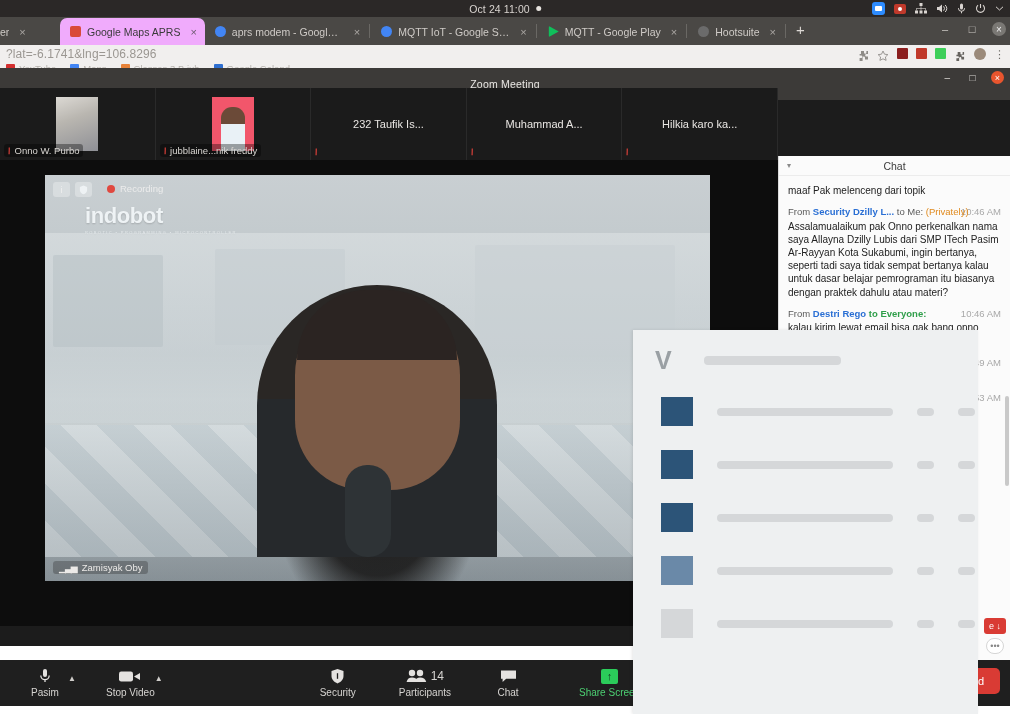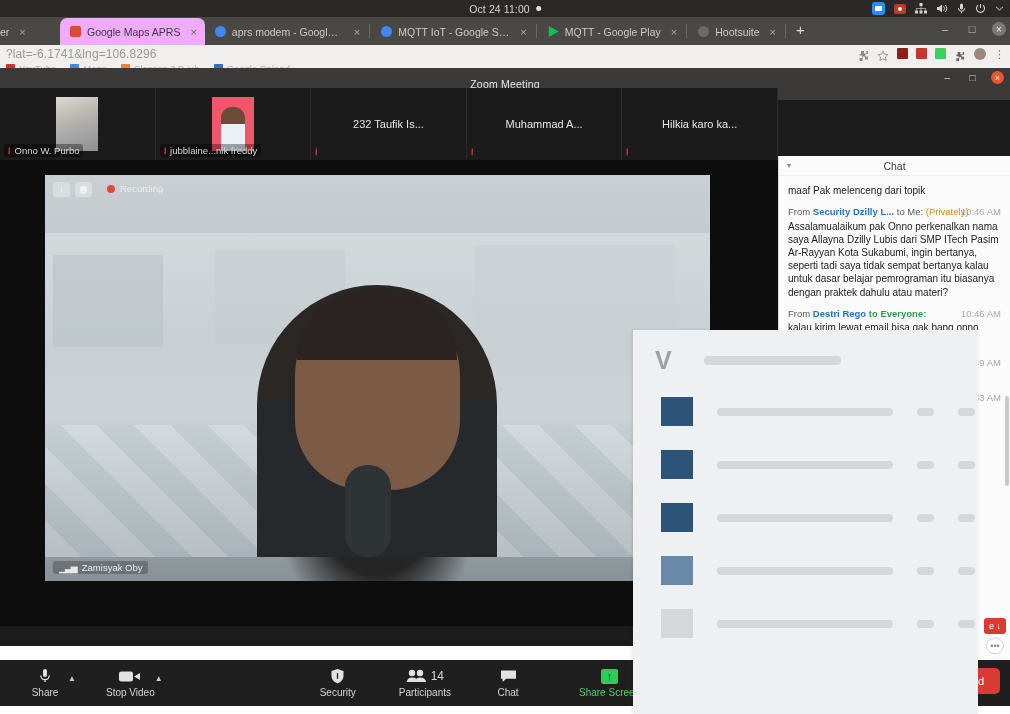--- a/index.html
+++ b/index.html
@@ -366,20 +366,24 @@
           <span class="vb">
             <svg width="9" height="10" viewBox="0 0 9 10">
                 <path d="M4.5.6l3.6 1.3v3c0 2.2-1.6 3.6-3.6 4.4C2.5 8.5.9 7.1.9 4.9v-3z" fill="#eef2f4"></path>
               </svg>
           </span>
         </div>
         <div class="recind">
           <span class="recdot"></span>
           <span>Recording</span>
         </div>
+        <div class="wmark">
+          <span>indobot</span>
+          <small>ROBOTIC • PROGRAMMING • MICROCONTROLLER</small>
+        </div>
 
         <div style="position:absolute;left:0;top:58px;width:100%;height:190px;background:linear-gradient(180deg,#dfe4e6 0%,#cdd5d8 100%);opacity:.55"></div>
         <div style="position:absolute;left:8px;top:80px;width:110px;height:92px;background:#b6bfc4;opacity:.5;border-radius:2px"></div>
         <div style="position:absolute;left:170px;top:74px;width:130px;height:96px;background:#c4ccd0;opacity:.5;border-radius:2px"></div>
         <div style="position:absolute;left:430px;top:70px;width:200px;height:110px;background:#c8d0d3;opacity:.55;border-radius:2px"></div>
         <div style="position:absolute;left:0;top:250px;width:100%;height:132px;background:repeating-linear-gradient(45deg,#dfe6e9 0 26px,#c2ced4 26px 52px);opacity:.5"></div>
         <div style="position:absolute;left:212px;top:110px;width:240px;height:272px;border-radius:120px 120px 0 0;background:linear-gradient(180deg,#2a2725 0 42%,#26292c 42% 100%)"></div>
         <div style="position:absolute;left:250px;top:120px;width:165px;height:195px;border-radius:80px 80px 70px 70px;background:#7b5a46"></div>
         <div style="position:absolute;left:252px;top:115px;width:160px;height:70px;border-radius:80px 80px 0 0;background:#2b2422"></div>
         <div style="position:absolute;left:300px;top:290px;width:46px;height:92px;border-radius:22px;background:#2e3336"></div>
@@ -467,21 +471,21 @@
     </div>
 
     <div class="toolbar">
       <div class="tb-item" style="margin-left:16px">
         <span class="tb-ic">
           <svg width="12" height="16" viewBox="0 0 12 16">
               <rect x="4" y="1" width="4" height="8" rx="2" fill="#e4e2e0"></rect>
               <path d="M1.8 7.5a4.2 4.2 0 008.4 0M6 11.7V14" stroke="#e4e2e0" stroke-width="1.3" fill="none"></path>
             </svg>
         </span>
-        <span class="tb-lbl">Share</span>
+        <span class="tb-lbl">Pasim</span>
         <span class="caret">▲</span>
       </div>
       <div class="tb-item" style="margin-left:26px">
         <span class="tb-ic">
           <svg width="22" height="13" viewBox="0 0 22 13">
               <rect x="0" y="1.5" width="14" height="10" rx="2.2" fill="#e4e2e0"></rect>
               <path d="M15 6.5L21 3v7z" fill="#e4e2e0"></path>
             </svg>
         </span>
         <span class="tb-lbl">Stop Video</span>

